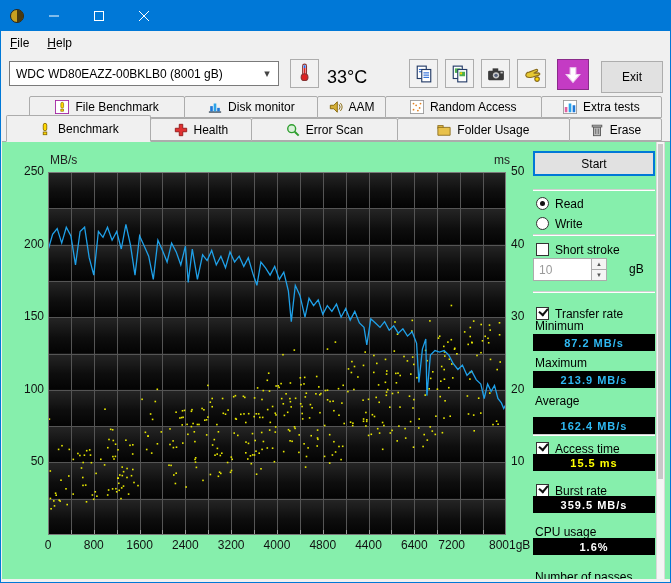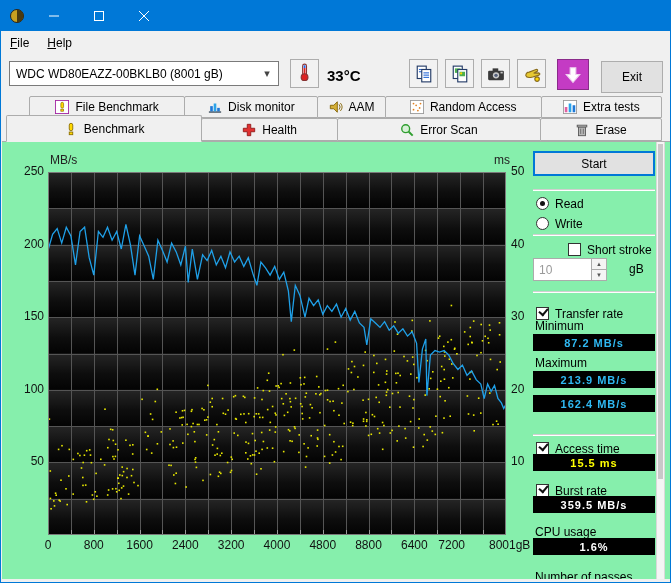--- a/index.html
+++ b/index.html
@@ -15,21 +15,21 @@
   .menubar{position:absolute;left:0;top:30px;right:0;height:24px;background:#F0F0F0;display:flex;align-items:center;border-bottom:1px solid #F0F0F0;}
   .menu-item{padding:3px 9px;font-size:12px;color:#000;}
   .menu-item::first-letter{text-decoration:underline;}
   
   .toolbar{position:absolute;left:0;top:54px;right:0;height:40px;background:#F0F0F0;}
   .combo{position:absolute;left:8px;top:6px;width:270px;height:25px;background:#fff;border:1px solid #7A7A7A;display:flex;align-items:center;font-size:12px;}
   .combo .c-text{flex:1 1 auto;padding-left:6px;white-space:nowrap;overflow:hidden;}
   .combo .chev{width:22px;text-align:center;color:#444;font-size:11px;}
   .tool-btn{position:absolute;top:4px;width:29px;height:29px;background:#F2F2F2;border:1px solid #ADADAD;display:flex;align-items:center;justify-content:center;}
   .tool-btn svg{width:18px;height:18px;}
-  .temp-label{position:absolute;left:326px;top:12px;font-size:15px;font-weight:bold;color:#000;}
+  .temp-label{position:absolute;left:326px;top:12px;font-size:18px;font-weight:normal;color:#000;}
   .accent-btn{background:#C43BC4;border:1px solid #8A2A8A;}
   .exit-btn{position:absolute;left:600px;top:6px;width:62px;height:32px;background:#E1E1E1;border:1px solid #ADADAD;font-size:12px;display:flex;align-items:center;justify-content:center;}
   
   .tabstrip{position:absolute;left:0;top:94px;right:0;height:46px;}
   .tabrow1{position:absolute;left:28px;right:9px;top:1px;height:22px;display:flex;}
   .tabrow2{position:absolute;left:5px;right:9px;top:23px;height:23px;display:flex;}
   .tab{display:flex;align-items:center;justify-content:center;gap:6px;background:#F0F0F0;border:1px solid #ACACAC;border-radius:2px 2px 0 0;margin-right:-1px;font-size:12px;color:#000;white-space:nowrap;padding:0 6px;}
   .tab svg{width:14px;height:14px;flex:0 0 auto;}
   .tab.active{position:relative;z-index:5;margin-top:-3px;height:27px;border-bottom:1px solid #F0F0F0;}
   
@@ -214,20 +214,27 @@
             </svg></span>
           <span>Health</span>
         </div>
         <div class="tab" style="flex-grow: 10;">
           <span style="display: block; width: 14px; height: 14px;"><svg xmlns="http://www.w3.org/2000/svg" viewBox="0 0 16 16" width="100%" height="100%">
               <circle cx="6.5" cy="6.5" r="4.5" fill="#D8F0D8" stroke="#2E9E2E" stroke-width="1.6"></circle>
               <line x1="10" y1="10" x2="14.5" y2="14.5" stroke="#2E9E2E" stroke-width="2.2"></line>
             </svg></span>
           <span>Error Scan</span>
         </div>
+        <div class="tab" style="flex-grow: 12;">
+          <span style="display: block; width: 14px; height: 14px;"><svg xmlns="http://www.w3.org/2000/svg" viewBox="0 0 16 16" width="100%" height="100%">
+              <rect x="1" y="3" width="6" height="3" fill="#E8C14A" stroke="#8A6D1D"></rect>
+              <path d="M1 5 h14 v9 H1 z" fill="#E8C14A" stroke="#8A6D1D"></path>
+            </svg></span>
+          <span>Folder Usage</span>
+        </div>
         <div class="tab" style="flex-grow: 5;">
           <span style="display: block; width: 14px; height: 14px;"><svg xmlns="http://www.w3.org/2000/svg" viewBox="0 0 16 16" width="100%" height="100%">
               <rect x="4" y="4.5" width="8" height="10" fill="#B8B8B8" stroke="#555"></rect>
               <rect x="2.5" y="2.5" width="11" height="2" fill="#D0D0D0" stroke="#555"></rect>
               <line x1="6.5" y1="6.5" x2="6.5" y2="12.5" stroke="#666"></line>
               <line x1="9.5" y1="6.5" x2="9.5" y2="12.5" stroke="#666"></line>
             </svg></span>
           <span>Erase</span>
         </div>
       </div>
@@ -248,21 +255,21 @@
         <span class="ticklbl" style="left: 509px; top: 167.2px;">30</span>
         <span class="ticklbl" style="left: 509px; top: 239.8px;">20</span>
         <span class="ticklbl" style="left: 509px; top: 312.4px;">10</span>
         <span class="ticklbl" style="left: 21px; top: 396px; width: 50px; text-align: center;">0</span>
         <span class="ticklbl" style="left: 66.7943px; top: 396px; width: 50px; text-align: center;">800</span>
         <span class="ticklbl" style="left: 112.589px; top: 396px; width: 50px; text-align: center;">1600</span>
         <span class="ticklbl" style="left: 158.383px; top: 396px; width: 50px; text-align: center;">2400</span>
         <span class="ticklbl" style="left: 204.177px; top: 396px; width: 50px; text-align: center;">3200</span>
         <span class="ticklbl" style="left: 249.971px; top: 396px; width: 50px; text-align: center;">4000</span>
         <span class="ticklbl" style="left: 295.766px; top: 396px; width: 50px; text-align: center;">4800</span>
-        <span class="ticklbl" style="left: 341.56px; top: 396px; width: 50px; text-align: center;">8800</span>
+        <span class="ticklbl" style="left: 341.56px; top: 396px; width: 50px; text-align: center;">4400</span>
         <span class="ticklbl" style="left: 387.354px; top: 396px; width: 50px; text-align: center;">6400</span>
         <span class="ticklbl" style="left: 413px; top: 396px; width: 50px; text-align: right;">7200</span>
         <span class="ticklbl" style="left: 487px; top: 396px; width: 46px; text-align: left;">8001gB</span>
       </div>
     <div class="plot-wrap">
       <svg id="plotSvg" width="458" height="363" viewBox="0 0 458 363">
           <defs>
             <linearGradient id="band" x1="0" y1="0" x2="0" y2="1">
               <stop offset="0" stop-color="#262626"></stop>
               <stop offset="0.55" stop-color="#0E0E0E"></stop>
@@ -771,21 +778,21 @@
     <div class="opt-row" style="top:54px;">
       <span class="radio sel"></span>
       <span>Read</span>
     </div>
     <div class="opt-row" style="top:74px;">
       <span class="radio"></span>
       <span>Write</span>
     </div>
     <div class="hsep" style="top:92px;"></div>
 
-    <div class="opt-row" style="top:100px;margin-left:32px;">
+    <div class="opt-row" style="top:100px;">
       <span class="cbx"></span>
       <span>Short stroke</span>
     </div>
     <div class="spinner">
       <span class="spin-val">10</span>
       <span class="spin-arrows">
           <div>▲</div>
           <div>▼</div>
         </span>
     </div>
@@ -801,21 +808,21 @@
     <div class="lcd" style="top:192px;">
         <span style="color: rgb(47, 184, 242);">87.2 MB/s</span>
       </div>
 
     <span class="stat-lbl" style="top:214px;">Maximum</span>
     <div class="lcd" style="top:229px;">
         <span style="color: rgb(47, 184, 242);">213.9 MB/s</span>
       </div>
 
     <span class="stat-lbl" style="top:252px;">Average</span>
-    <div class="lcd" style="top:253px;">
+    <div class="lcd" style="top:275px;">
         <span style="color: rgb(47, 184, 242);">162.4 MB/s</span>
       </div>
 
     <div class="hsep" style="top:292px;"></div>
 
     <div class="opt-row" style="top:299px;">
       <span class="cbx checked"></span>
       <span>Access time</span>
     </div>
     <div class="lcd" style="top:312px;">

